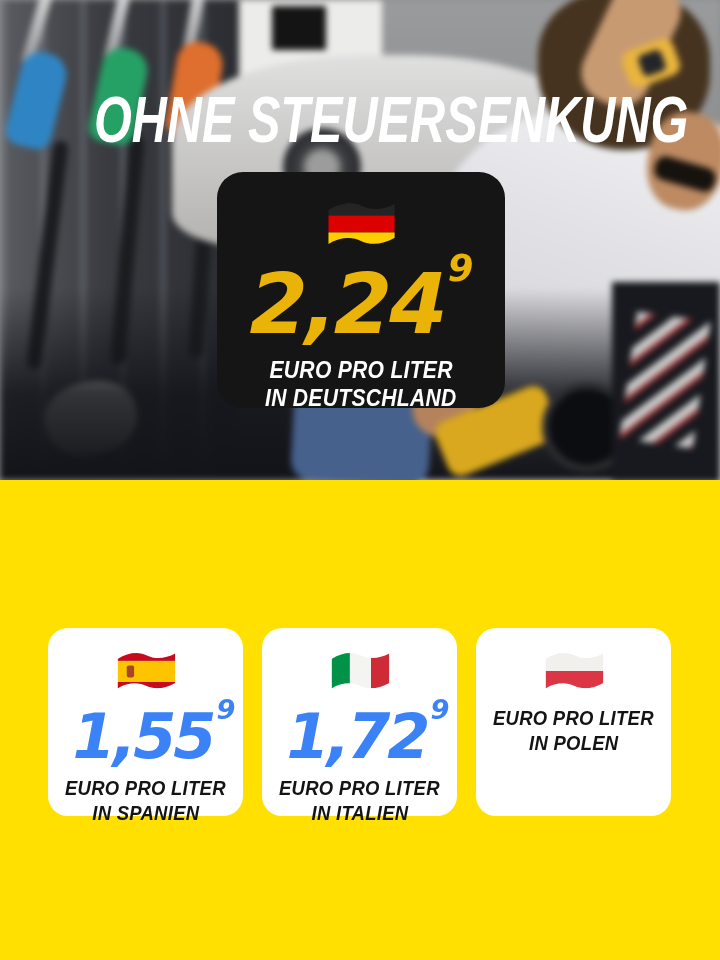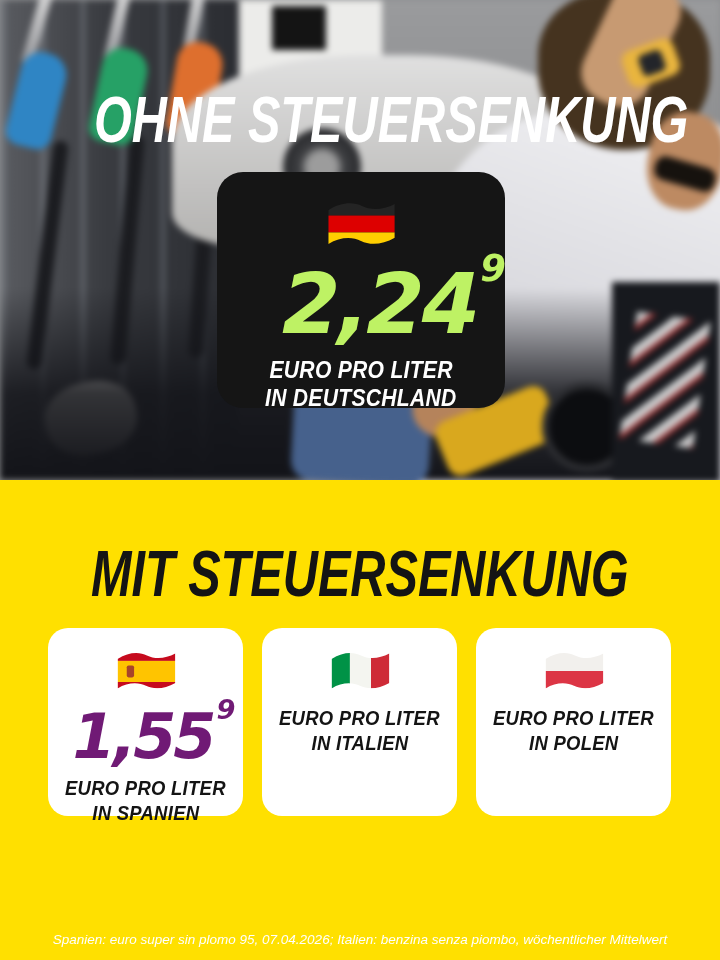--- a/index.html
+++ b/index.html
@@ -59,22 +59,22 @@
   .headline-top { top:88px; color:#ffffff; }
   .headline span { display:inline-block; transform:scaleX(.76); transform-origin:center;
     font-weight:900; font-size:64px; line-height:1; letter-spacing:0; white-space:nowrap; }
   
   .price-card-black { position:absolute; z-index:6; left:217px; top:172px; width:288px; height:236px;
     background:#151515; border-radius:26px; text-align:center; padding-top:26px; }
   
   .flag { display:inline-block; }
   .price { font-family:"DejaVu Sans", sans-serif; font-weight:800; letter-spacing:-3px; line-height:1; white-space:nowrap; }
   .price sup { font-size:.44em; position:relative; top:-.62em; letter-spacing:-1px; margin-left:3px; }
-  .price-big { font-size:84px; color:#bef264; margin-top:8px;text-align:right; }
-  .price-small { font-size:62px; color:#701a75; margin-top:8px;margin-left:16px; }
+  .price-big { font-size:84px; color:#eab308; margin-top:8px; }
+  .price-small { font-size:62px; color:#3b82f6; margin-top:8px;margin-left:16px; }
   .caption { font-weight:800; line-height:1.18; letter-spacing:.3px; }
   .caption span { display:inline-block; transform:scaleX(.88); transform-origin:center; white-space:nowrap; }
   .caption-big { margin-top:10px; font-size:24px; color:#ffffff; }
   .caption-small { margin-top:8px; font-size:21px; color:#141414; }
   
   .yellow-section { position:absolute; top:480px; left:0; width:720px; height:480px; background:#FFE000; }
   .headline-bottom { top:62px; color:#141414; position:absolute; }
   .cards-row { position:absolute; top:148px; left:48px; width:624px; display:flex; gap:19px; }
   .country-card { width:195px; height:188px; background:#ffffff; border-radius:20px; text-align:center; padding-top:20px; }
   .footnotes { position:absolute; bottom:10px; left:0; width:720px; text-align:center;
@@ -140,23 +140,20 @@
         <span>2,24</span><sup>9</sup>
       </div>
       <div class="caption caption-big">
         <span>EURO PRO LITER</span><br>
         <span>IN DEUTSCHLAND</span>
       </div>
     </div>
   </div>
 
   <div class="yellow-section">
-    <div class="headline headline-bottom">
-      <span>MIT STEUERSENKUNG</span>
-    </div>
 
     <div class="cards-row">
 
       <div class="country-card">
         <svg class="flag" width="66" height="46" viewBox="0 0 72 48">
           <defs>
               <clipPath id="wave-es">
                 <path d="M5 11 C17 3 29 3 37 7 C45 11 57 11 68 5 L68 37 C56 44 44 44 36 40 C28 36 16 36 5 43 Z"></path>
               </clipPath>
             </defs>
@@ -182,20 +179,23 @@
               <clipPath id="wave-it">
                 <path d="M5 11 C17 3 29 3 37 7 C45 11 57 11 68 5 L68 37 C56 44 44 44 36 40 C28 36 16 36 5 43 Z"></path>
               </clipPath>
             </defs>
           <g clip-path="url(#wave-it)">
             <rect x="0" y="0" width="25" height="48" fill="#009246"></rect>
             <rect x="25" y="0" width="23" height="48" fill="#F4F5F0"></rect>
             <rect x="48" y="0" width="24" height="48" fill="#CE2B37"></rect>
           </g>
         </svg>
+        <div class="price price-small">
+          <span>1,72</span><sup>9</sup>
+        </div>
         <div class="caption caption-small">
           <span>EURO PRO LITER</span><br>
           <span>IN ITALIEN</span>
         </div>
       </div>
 
       <div class="country-card">
         <svg class="flag" width="66" height="46" viewBox="0 0 72 48">
           <defs>
               <clipPath id="wave-pl">
@@ -209,17 +209,16 @@
         </svg>
         <div class="caption caption-small">
           <span>EURO PRO LITER</span><br>
           <span>IN POLEN</span>
         </div>
       </div>
 
     </div>
 
     <div class="footnotes">
-      <div>Spanien: euro super sin plomo 95, 07.04.2026; Italien: benzina senza piombo, wöchentlicher Mittelwert</div>
     </div>
   </div>
 
 </div>
 
 </body></html>

